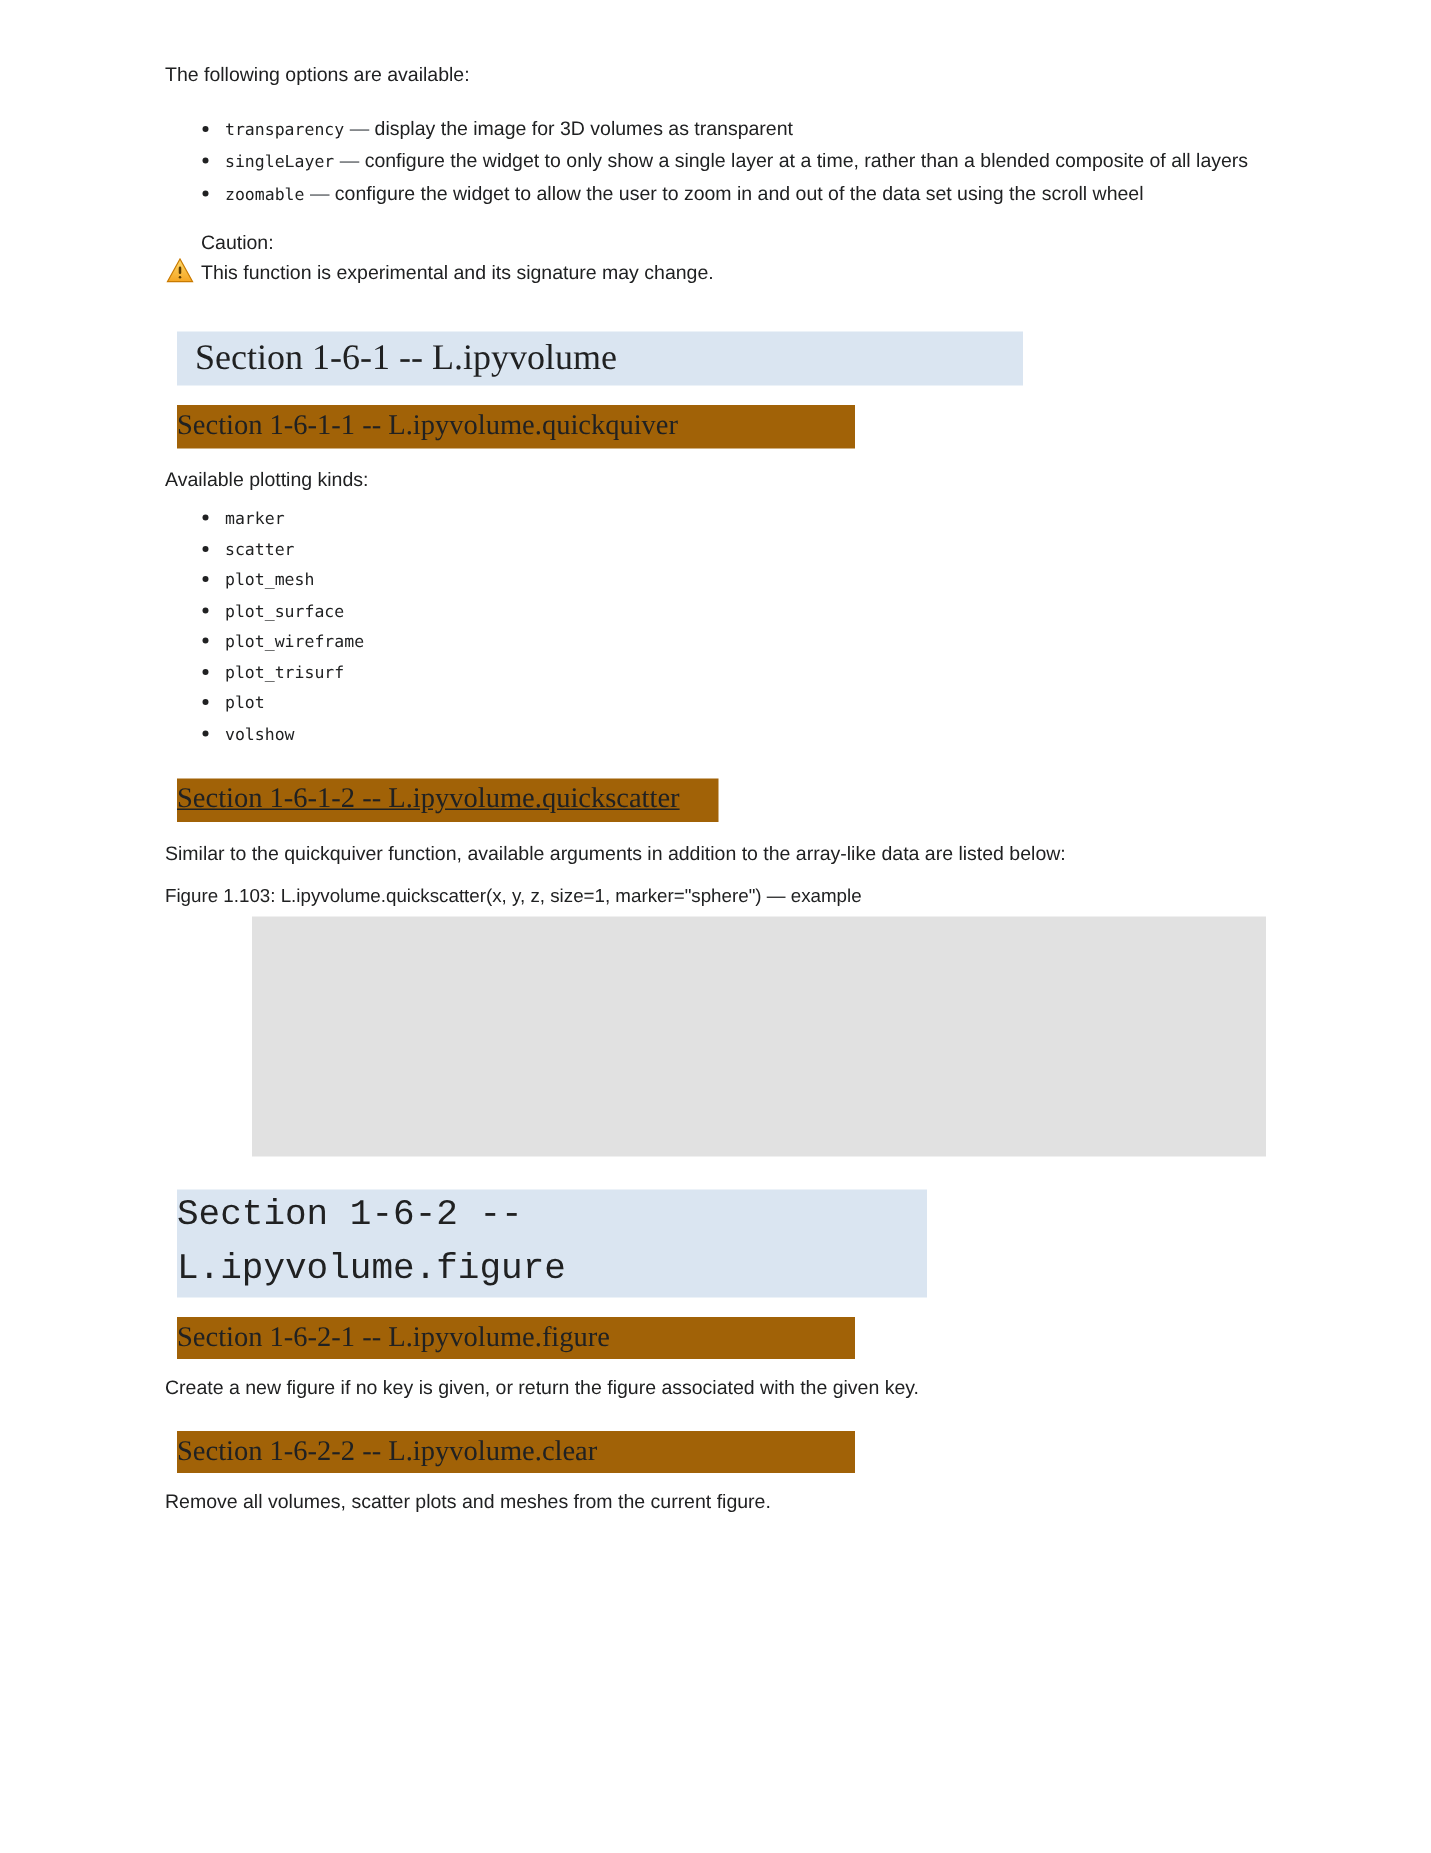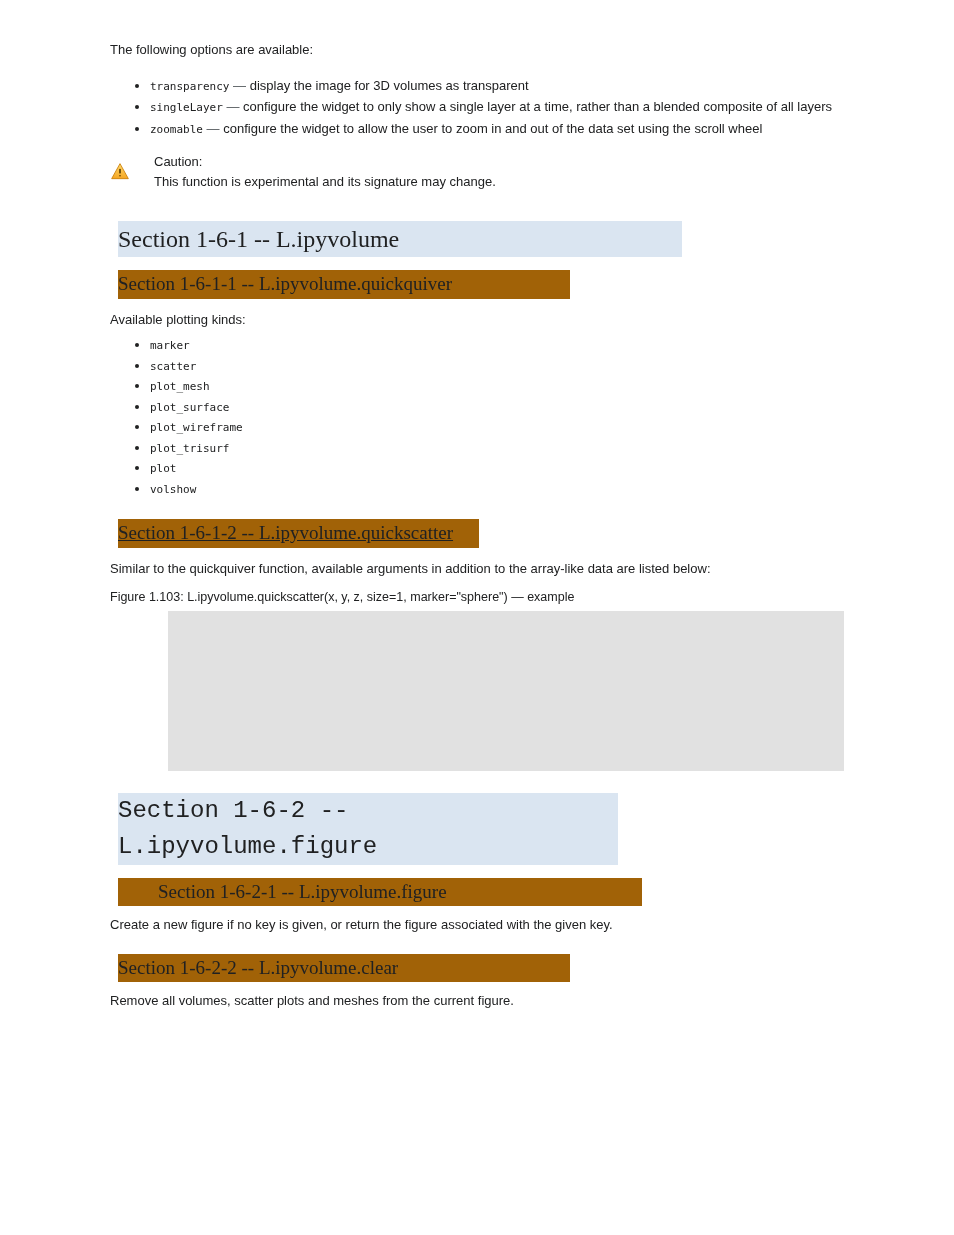--- a/index.html
+++ b/index.html
@@ -31,22 +31,22 @@
   .mono {
     font-family: monospace;
     font-size: 11px;
     background: transparent;
   }
   .muted {
     color: #54595d;
   }
   .caution {
     display: flex;
-    align-items: center;
-    gap: 24px;
+    align-items: flex-end;
+    gap: 4px;
     margin: 10px 0 26px 0;
   }
   .caution .icon {
     width: 20px;
     height: 20px;
     flex: 0 0 20px;
     margin-top: 1px;
   }
   h2, h3, h4 {
     margin: 0;
@@ -134,21 +134,21 @@
         <path d="M12 2 L22 20 L2 20 Z" fill="url(#g)" stroke="#c97a00" stroke-width="1"></path>
         <rect x="11" y="8" width="2" height="6" fill="#5a3b00" rx="1"></rect>
         <rect x="11" y="15.5" width="2" height="2" fill="#5a3b00" rx="1"></rect>
       </svg>
     </span>
     <div style="white-space:pre-line;">Caution:
 This function is experimental and its signature may change.</div>
   </div>
 
   <h2 class="section">
-    <span class="hlblue" style="width:564px;">Section 1-6-1 -- L.ipyvolume</span>
+    <span class="hlblue" style="width:564px;padding-left:12px;">Section 1-6-1 -- L.ipyvolume</span>
   </h2>
 
   <h3 class="section">
     <span class="hlteal" style="width:452px;">Section 1-6-1-1 -- L.ipyvolume.quickquiver</span>
   </h3>
   <div class="block-body">
     <p class="para" style="margin-bottom:6px;">Available plotting kinds:</p>
     <ul class="inner">
       <li><span class="mono">marker</span></li>
       <li><span class="mono">scatter</span></li>
@@ -170,21 +170,21 @@
       <div class="caption">Figure 1.103: L.ipyvolume.quickscatter(x, y, z, size=1, marker="sphere") — example</div>
       <div class="img"></div>
     </div>
   </div>
 
   <h2 class="section">
     <span class="hlblue" style="width:500px;font-family:Liberation Mono, monospace;">Section 1-6-2 -- L.ipyvolume.figure</span>
   </h2>
 
   <h3 class="section">
-    <span class="hlteal" style="width:524px;padding-left:40px;">Section 1-6-2-1 -- L.ipyvolume.figure</span>
+    <span class="hlteal" style="width:452px;">Section 1-6-2-1 -- L.ipyvolume.figure</span>
   </h3>
   <p class="para">Create a new figure if no key is given, or return the figure associated with the given key.</p>
 
   <h3 class="section">
     <span class="hlteal" style="width:452px;">Section 1-6-2-2 -- L.ipyvolume.clear</span>
   </h3>
   <p class="para">Remove all volumes, scatter plots and meshes from the current figure.</p>
 
 </div>
 

